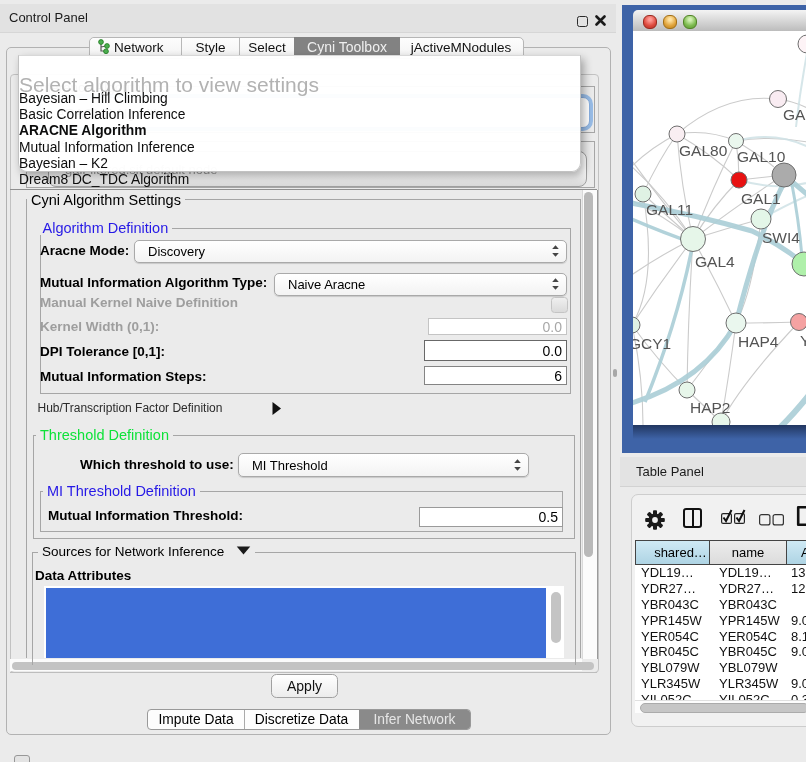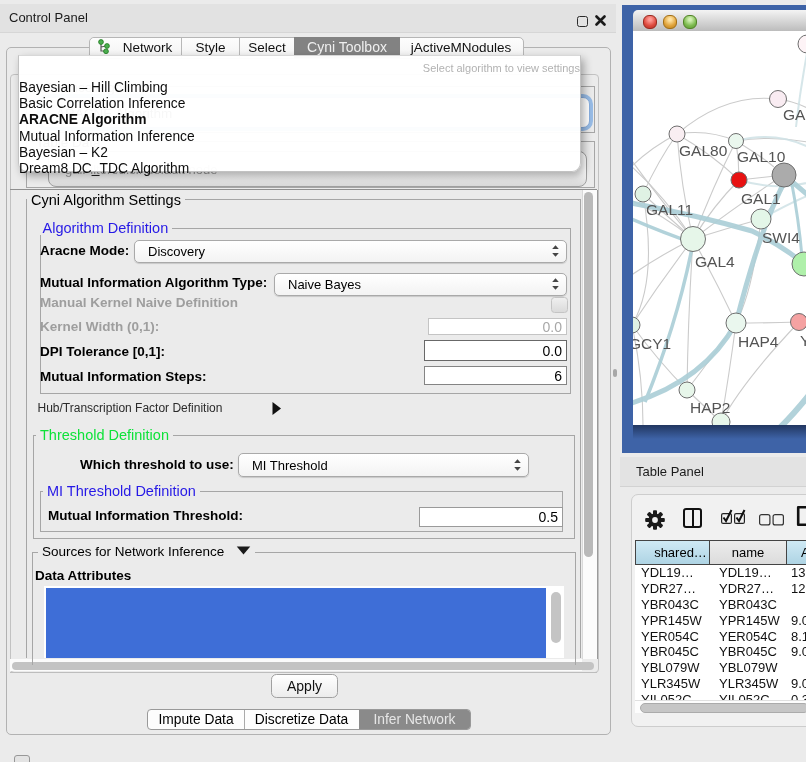--- a/index.html
+++ b/index.html
@@ -21,21 +21,21 @@
   <div class="a" style="left:9px;top:0;height:28px;line-height:28px;font-size:13px;color:#1b1b1b">Control Panel</div>
   <div class="a" style="left:576.5px;top:11.5px;width:9px;height:9px;border:1.5px solid #2b2b2b;border-radius:2.5px"></div>
   <svg class="a" style="left:595px;top:11px" width="11" height="11" viewBox="0 0 11 11">
       <path d="M1.5 1.5 L9.5 9.5 M9.5 1.5 L1.5 9.5" stroke="#1a1a1a" stroke-width="2.6" stroke-linecap="round"></path>
     </svg>
 </div>
 
 <div class="a" style="left:6px;top:47px;width:603px;height:686px;border:1px solid #b2b2b2;border-radius:5px;background:#ebebeb"></div>
 
 <div class="a" style="left:89px;top:37px;width:433px;height:20px;border:1px solid #b6b6b6;border-radius:5px 5px 0 0;background:linear-gradient(#fdfdfd,#f1f1f1)">
-  <div class="tab" style="width:92px;border-radius:5px 0 0 0;text-align:center"><span style="margin-left:24px">Network</span></div>
+  <div class="tab" style="width:92px;border-radius:5px 0 0 0;text-align:left"><span style="margin-left:24px">Network</span></div>
   <div class="tab" style="width:58px">Style</div>
   <div class="tab" style="width:55px">Select</div>
   <div class="tab" style="width:106px;visibility:hidden">x</div>
   <div class="tab" style="width:120px;border-right:none;border-radius:0 5px 0 0">jActiveMNodules</div>
 </div>
 <svg class="a" style="left:98px;top:39px" width="13" height="15" viewBox="0 0 13 15">
   <path d="M3 4 L3 12 L8 12 M3 8 L8 7" stroke="#5a5a5a" stroke-width="1.2" fill="none"></path>
   <circle cx="3" cy="3" r="2.4" fill="#4caf50" stroke="#1d7a1d" stroke-width="0.8"></circle>
   <circle cx="9" cy="7" r="2.4" fill="#4caf50" stroke="#1d7a1d" stroke-width="0.8"></circle>
   <circle cx="8" cy="12.3" r="2.4" fill="#4caf50" stroke="#1d7a1d" stroke-width="0.8"></circle>
@@ -69,21 +69,21 @@
 <div class="lbl" style="left:40px;top:250px">Aracne Mode:</div>
 <div class="combo" style="left:134px;top:239.5px;width:431px;height:21.5px">
     <span class="txt">Discovery</span>
     <svg width="9" height="14" viewBox="0 0 9 14">
       <path d="M1.2 5 L4.5 1.2 L7.8 5 Z M1.2 9 L4.5 12.8 L7.8 9 Z" fill="#444"></path>
     </svg>
   </div>
 
 <div class="lbl" style="left:40px;top:281.5px">Mutual Information Algorithm Type:</div>
 <div class="combo" style="left:274px;top:272.5px;width:291px;height:21.5px">
-    <span class="txt">Naive Bayes</span>
+    <span class="txt">Naive Aracne</span>
     <svg width="9" height="14" viewBox="0 0 9 14">
       <path d="M1.2 5 L4.5 1.2 L7.8 5 Z M1.2 9 L4.5 12.8 L7.8 9 Z" fill="#444"></path>
     </svg>
   </div>
 
 <div class="lbl" style="left:40px;top:301.5px;color:#9e9e9e">Manual Kernel Naive Definition</div>
 <div class="a" style="left:551px;top:296.5px;width:15px;height:14px;background:linear-gradient(#efefef,#dadada);border:1px solid #c4c4c4;border-radius:3.5px"></div>
 
 <div class="lbl" style="left:40px;top:325.5px;color:#9e9e9e">Kernel Width (0,1):</div>
 <div class="tf" style="left:428px;top:318px;width:139px;height:17px;border:1px solid #c4c4c4">
@@ -142,21 +142,21 @@
   <div class="a" style="left:0;top:0;width:96px;height:19px;border-right:1px solid #aaa">Impute Data</div>
   <div class="a" style="left:96px;top:0;width:115px;height:19px;border-right:1px solid #aaa">Discretize Data</div>
   <div class="a" style="left:211px;top:0;width:111px;height:19px;background:#8a8a8a;color:#e6e6e6;border-radius:0 3px 3px 0">Infer Network</div>
 </div>
 
 <div class="a" style="left:14px;top:754.5px;width:14px;height:12px;border:1.5px solid #979797;border-radius:3px;background:#e3e3e3"></div>
 
 <div class="a" style="left:612.5px;top:369px;width:4px;height:8px;border-radius:2px;background:#a8a8a8"></div>
 
 <div class="a" style="left:18px;top:55px;width:561px;height:115px;background:rgba(255,255,255,0.965);border:1px solid #c2c2c2;border-top-color:#d8d8d8;border-radius:0 0 9px 9px;box-shadow:3px 4px 9px rgba(0,0,0,0.32);z-index:5">
-  <div style="text-align:right;font-size:11px;color:#b2b2b2;padding-top:6px;height:18px">Select algorithm to view settings</div>
+  <div style="text-align:left;font-size:21px;color:#b2b2b2;padding-top:17px;height:18px">Select algorithm to view settings</div>
   <div style="font-size:13.8px;color:#0d0d0d;line-height:16.2px;padding-left:0px">Bayesian – Hill Climbing<br>Basic Correlation Inference<br><b>ARACNE Algorithm</b><br>Mutual Information Inference<br>Bayesian – K2<br>Dream8 DC_TDC Algorithm</div>
 </div>
 
 <div class="a" style="left:622px;top:5px;width:184px;height:448px;background:#3e63a7">
 
   <div class="a" style="left:11px;top:5px;width:173px;height:21px;background:linear-gradient(#f4f4f4,#bcbcbc);border-radius:5px 0 0 0;border-bottom:1px solid #8a8a8a">
     <div class="a" style="left:10px;top:4.5px;width:12px;height:12px;border-radius:6px;background:radial-gradient(circle at 50% 30%,#ff9a94 12%,#dd4a3e 60%,#b33126);border:0.5px solid #992a20"></div>
     <div class="a" style="left:29.5px;top:4.5px;width:12px;height:12px;border-radius:6px;background:radial-gradient(circle at 50% 30%,#ffe2a0 12%,#e0a33a 60%,#b97f1e);border:0.5px solid #a37017"></div>
     <div class="a" style="left:50px;top:4.5px;width:12px;height:12px;border-radius:6px;background:radial-gradient(circle at 50% 30%,#d2f0b2 12%,#7cba4e 60%,#5d9631);border:0.5px solid #528327"></div>
   </div>

